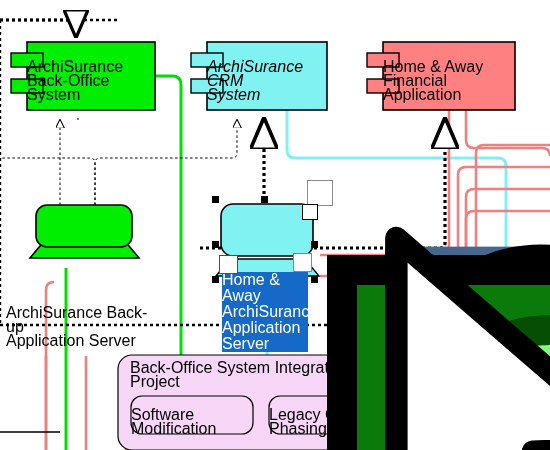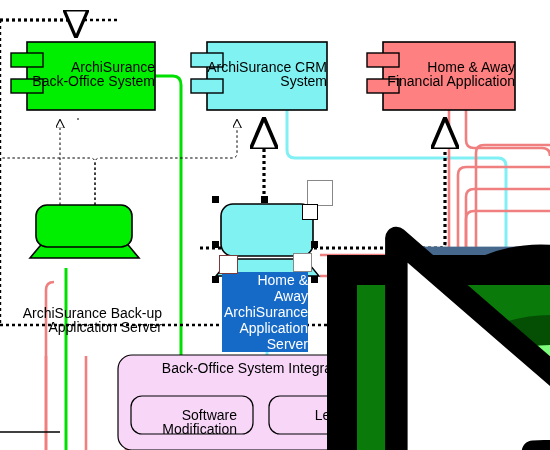--- a/index.html
+++ b/index.html
@@ -1,20 +1,20 @@
 <!DOCTYPE html>
 <html><head>
 <meta charset="utf-8">
 <style>
   html,body{margin:0;padding:0;background:#ffffff;}
   body{width:550px;height:450px;overflow:hidden;
        font-family:"Liberation Sans","DejaVu Sans",sans-serif;}
   #stage{position:relative;width:550px;height:450px;overflow:hidden;background:#fff;}
   #stage svg{position:absolute;left:0;top:0;width:550px;height:450px;}
-  .lbl{position:absolute;text-align:right;color:#000;font-size:14px;line-height:14px;
+  .lbl{position:absolute;text-align:left;color:#000;font-size:16px;line-height:14px;
        white-space:pre-line;pointer-events:none;}
   .lbl-sel{color:#ffffff;background:#1569c7;}
   .wm{position:absolute;color:#b9b0b6;font-size:12px;letter-spacing:1px;
       font-family:"DejaVu Sans",sans-serif;}
   .icbox{position:absolute;background:#ffffff;border:1px solid #888;}
   .cursor{position:absolute;}
 </style>
 </head>
 <body>
 
@@ -143,36 +143,36 @@
       <rect x="212" y="276" width="7" height="7"></rect>
       <rect x="261" y="276" width="7" height="7"></rect>
       <rect x="311" y="276" width="7" height="7"></rect>
       <rect x="303" y="205" width="7" height="7" fill="none"></rect>
     </g>
   </svg>
 
   <div class="lbl" style="left:27px;top:60px;width:128px;">ArchiSurance
 Back-Office System</div>
 
-  <div class="lbl" style="left:207px;top:60px;width:120px;">ArchiSurance CRM
+  <div class="lbl" style="left:207px;top:60px;width:120px;font-style:italic;">ArchiSurance CRM
 System</div>
 
   <div class="lbl" style="left:383px;top:60px;width:132px;">Home &amp; Away
 Financial Application</div>
 
   <div class="lbl" style="left:6px;top:272px;width:156px;margin-top:34px;">ArchiSurance Back-up
 Application Server</div>
 
   <div class="lbl lbl-sel" style="left:222px;top:272px;width:86px;line-height:16px;">Home &amp; Away
 ArchiSurance
 Application Server</div>
 
   <div class="lbl" style="left:130px;top:361px;width:272px;">Back-Office System  Integration  Project</div>
 
-  <div class="lbl" style="left:116px;top:408px;width:121px;">Software Modification</div>
+  <div class="lbl" style="left:131px;top:408px;width:121px;">Software Modification</div>
 
   <div class="lbl" style="left:269px;top:408px;width:122px;">Legacy Out-Phasing</div>
 
   <div class="wm" style="left:424px;top:416px;">@稀土掘金技术社区</div>
 
   <div class="icbox" style="left:307px;top:180px;width:24px;height:24px;">
     <svg width="24" height="24" viewBox="0 0 24 24">
       <rect x="4" y="4" width="7" height="6" fill="#cfe3f5" stroke="#46688c" stroke-width="1"></rect>
       <rect x="13" y="14" width="7" height="6" fill="#cfe3f5" stroke="#46688c" stroke-width="1"></rect>
       <path d="M11,7 H15 V14" fill="none" stroke="#46688c" stroke-width="1.2"></path>

